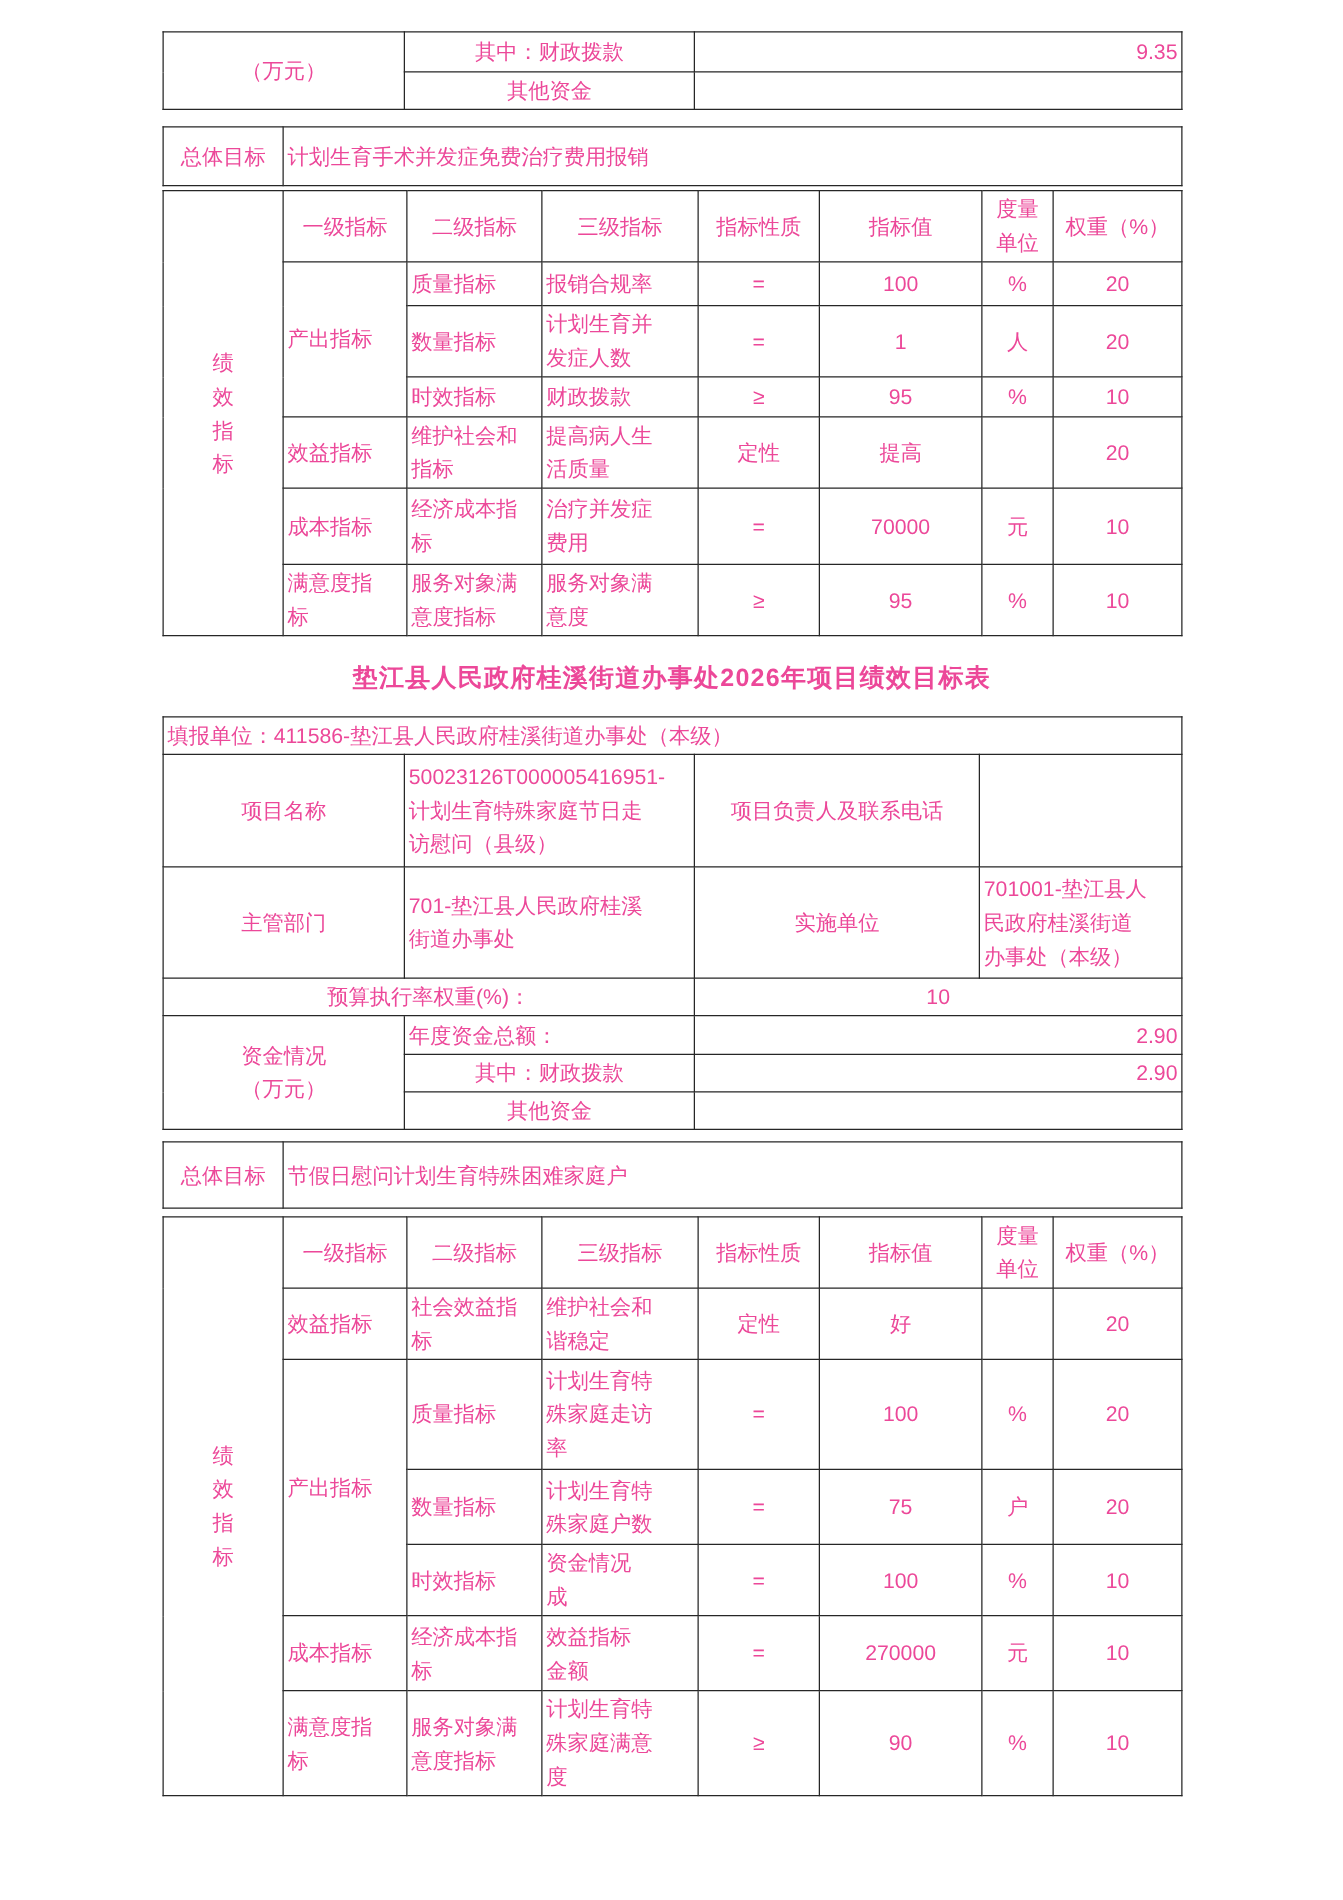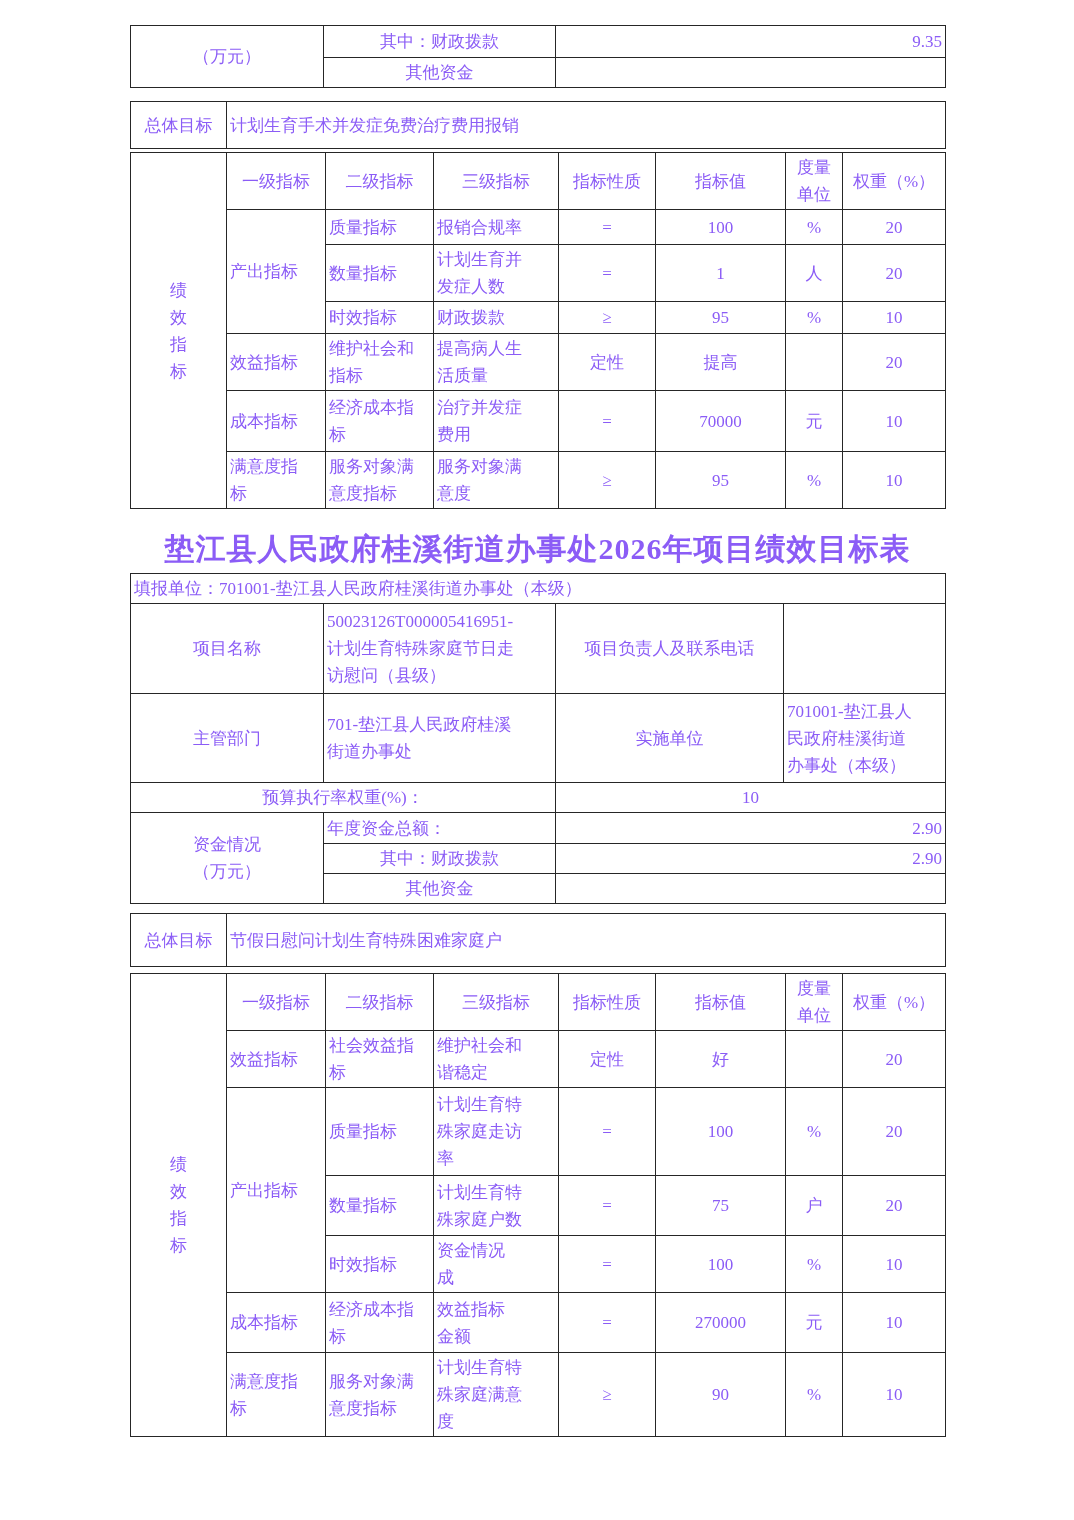--- a/index.html
+++ b/index.html
@@ -1,28 +1,28 @@
 <!DOCTYPE html>
 <html><head>
 <meta charset="utf-8">
 <style>
   html,body{margin:0;padding:0;background:#ffffff;}
   .page{position:relative;width:1074px;height:1520px;background:#ffffff;overflow:hidden;
-        font-family:Liberation Serif, serif;color:#8b5cf6;}
+        font-family:Liberation Sans, sans-serif;color:#ec4899;}
   table.t{position:absolute;left:130px;border-collapse:collapse;table-layout:fixed;width:815px;}
   .t td,.t th{border:1.6px solid #262626;font-size:17px;font-weight:400;line-height:27px;
               padding:1px 3px;vertical-align:middle;white-space:pre-line;overflow:hidden;}
   .c{text-align:center;}
   .l{text-align:left;padding-left:4px;}
   .r{text-align:right;padding-right:6px;}
   .vtop{vertical-align:top;padding-top:5px;}
   .perf{line-height:35px;font-size:18px;}
   .big{font-size:18px;}
   .title{position:absolute;left:130px;width:815px;text-align:center;
-         font-size:30px;font-weight:600;letter-spacing:1px;}
+         font-size:20px;font-weight:600;letter-spacing:1px;}
 </style>
 </head>
 <body>
 
 <div class="page">
 
   <table class="t" style="top:25px">
     <colgroup>
         <col style="width:193px">
         <col style="width:232px">
@@ -147,21 +147,21 @@
 
   <table class="t" style="top:573px">
     <colgroup>
         <col style="width:193px">
         <col style="width:232px">
         <col style="width:228px">
         <col style="width:162px">
       </colgroup>
     <tbody>
         <tr style="height:30px">
-      <td colspan="4" class="l">填报单位：701001-垫江县人民政府桂溪街道办事处（本级）</td>
+      <td colspan="4" class="l">填报单位：411586-垫江县人民政府桂溪街道办事处（本级）</td>
     </tr>
     <tr style="height:90px">
       <td class="c">项目名称</td>
       <td class="l">50023126T000005416951-
 计划生育特殊家庭节日走
 访慰问（县级）</td>
       <td class="c">项目负责人及联系电话</td>
       <td class="l"></td>
     </tr>
     <tr style="height:89px">

